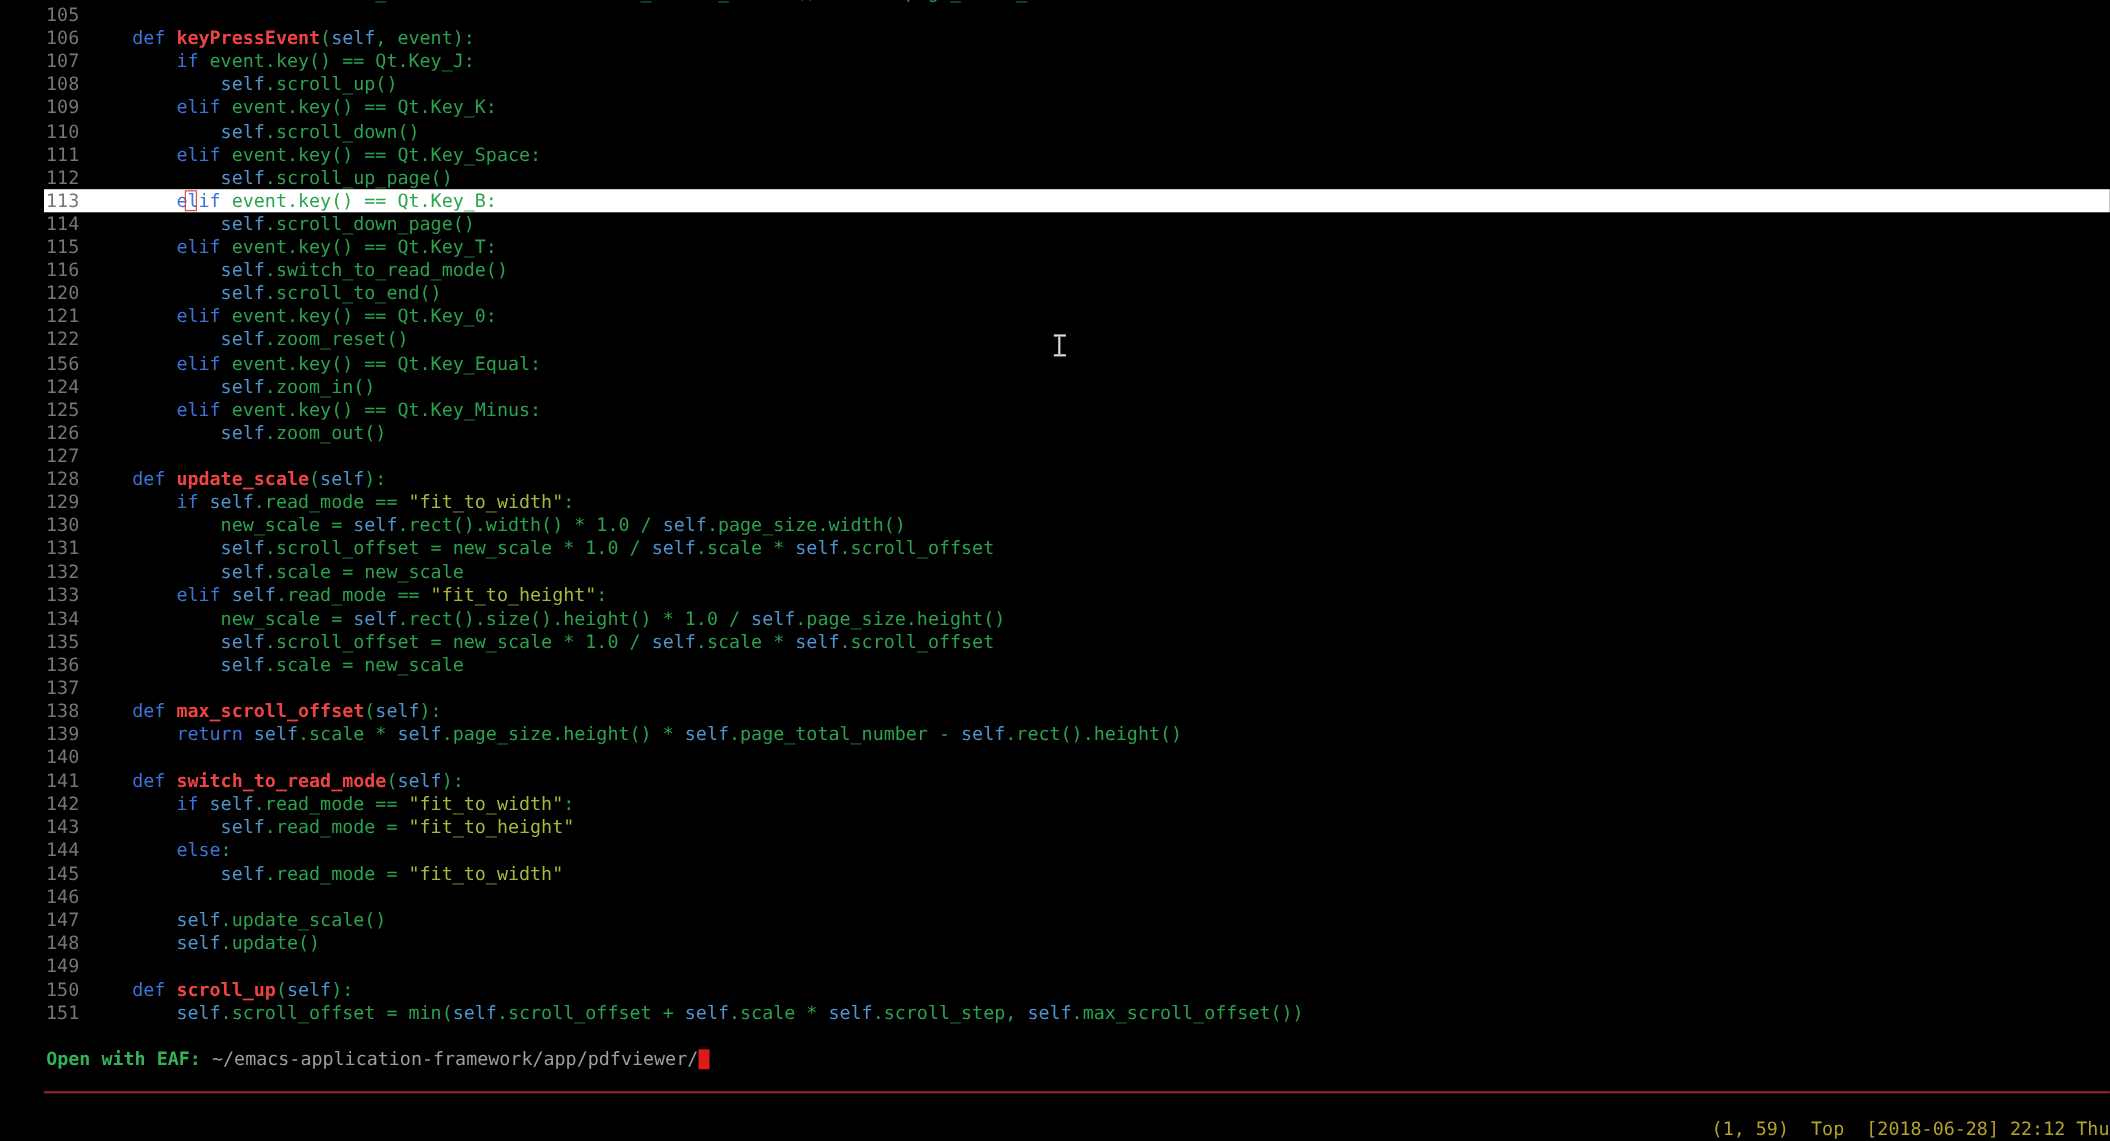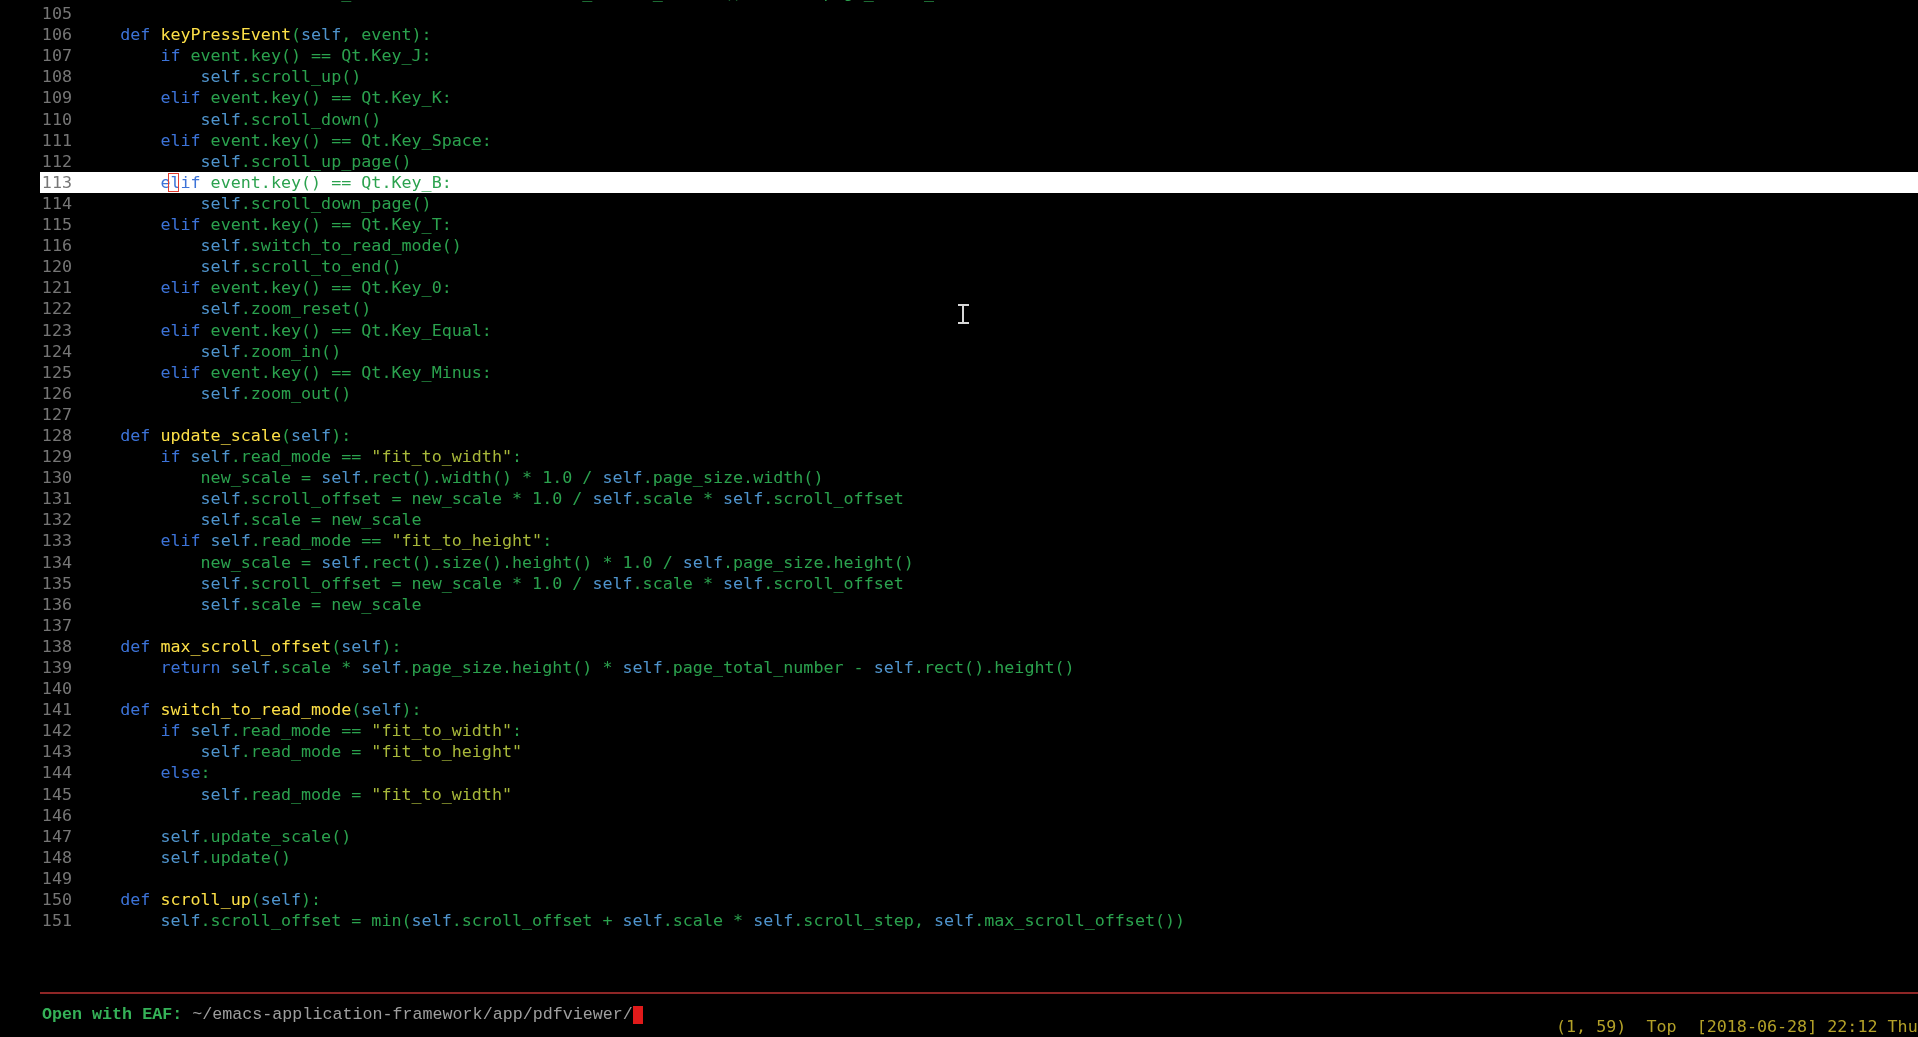--- a/index.html
+++ b/index.html
@@ -9,37 +9,37 @@
     background:#000000;
     font-family:"DejaVu Sans Mono", monospace;
     font-size:16.7px; line-height:21.1px;margin-left:40px;
   }
   #editor { position:absolute; left:0; top:-18px; width:1918px; }
   .row { height:21.1px; white-space:pre; }
   .row.hl { background:#ffffff; }
   .ln { display:inline-block; width:40px; padding-right:8px; text-align:right; color:#767676; }
   .tok-p { color:#2ba24e; }
   .tok-k { color:#3c73d8;text-align:center; }
-  .tok-f { color:#fde047; }
+  .tok-f { color:#ef4444;font-weight:bold; }
   .tok-s { color:#4f94cd; font-weight:normal; }
   .tok-q { color:#a8b83a; }
 
   #hollow-cursor {
     position:absolute; left:128px; top:173px; width:11px; height:19px;
     border:1px solid #e23c30;
   }
 
   #mouse { position:absolute; left:916px; top:304px; width:15px; height:20px; }
   #mouse .stem { position:absolute; left:6px; top:2px; width:2px; height:16px; background:#d8d8d8; }
   #mouse .serif-top { position:absolute; left:2px; top:0; width:11px; height:2px; background:#d8d8d8; }
   #mouse .serif-bottom { position:absolute; left:2px; bottom:0; width:11px; height:2px; background:#d8d8d8; }
 
   #divider { position:absolute; left:0; top:992px; width:1918px; height:2px; background:#8e2626; }
 
-  #minibuffer { position:absolute; left:2px; top:1004px; height:21px; white-space:pre;font-family:Liberation Mono, monospace; }
+  #minibuffer { position:absolute; left:2px; top:952px; height:21px; white-space:pre; }
   .prompt { color:#35b258; font-weight:bold; }
   .mb-value { color:#9e9e9e; }
   .block-cursor { display:inline-block; width:10px; height:18px; background:#e01a1a; vertical-align:text-bottom; }
 
   #statusline { position:absolute; left:1516px; top:1016px; white-space:pre; color:#b3a128; }
 </style>
 </head>
 <body>
 
 <div id="frame">
@@ -54,21 +54,21 @@
       <div class="row"><span class="ln">110</span><span><span class="tok-p">            </span><span class="tok-s">self</span><span class="tok-p">.scroll_down()</span></span></div>
       <div class="row"><span class="ln">111</span><span><span class="tok-p">        </span><span class="tok-k">elif</span><span class="tok-p"> event.key() == Qt.Key_Space:</span></span></div>
       <div class="row"><span class="ln">112</span><span><span class="tok-p">            </span><span class="tok-s">self</span><span class="tok-p">.scroll_up_page()</span></span></div>
       <div class="row hl"><span class="ln">113</span><span><span class="tok-p">        </span><span class="tok-k">elif</span><span class="tok-p"> event.key() == Qt.Key_B:</span></span></div>
       <div class="row"><span class="ln">114</span><span><span class="tok-p">            </span><span class="tok-s">self</span><span class="tok-p">.scroll_down_page()</span></span></div>
       <div class="row"><span class="ln">115</span><span><span class="tok-p">        </span><span class="tok-k">elif</span><span class="tok-p"> event.key() == Qt.Key_T:</span></span></div>
       <div class="row"><span class="ln">116</span><span><span class="tok-p">            </span><span class="tok-s">self</span><span class="tok-p">.switch_to_read_mode()</span></span></div>
       <div class="row"><span class="ln">120</span><span><span class="tok-p">            </span><span class="tok-s">self</span><span class="tok-p">.scroll_to_end()</span></span></div>
       <div class="row"><span class="ln">121</span><span><span class="tok-p">        </span><span class="tok-k">elif</span><span class="tok-p"> event.key() == Qt.Key_0:</span></span></div>
       <div class="row"><span class="ln">122</span><span><span class="tok-p">            </span><span class="tok-s">self</span><span class="tok-p">.zoom_reset()</span></span></div>
-      <div class="row"><span class="ln">123</span><span><span class="tok-p">        </span><span class="tok-k">elif</span><span class="tok-p"> event.key() == Qt.Key_Equal:</span></span></div>
+      <div class="row"><span class="ln">156</span><span><span class="tok-p">        </span><span class="tok-k">elif</span><span class="tok-p"> event.key() == Qt.Key_Equal:</span></span></div>
       <div class="row"><span class="ln">124</span><span><span class="tok-p">            </span><span class="tok-s">self</span><span class="tok-p">.zoom_in()</span></span></div>
       <div class="row"><span class="ln">125</span><span><span class="tok-p">        </span><span class="tok-k">elif</span><span class="tok-p"> event.key() == Qt.Key_Minus:</span></span></div>
       <div class="row"><span class="ln">126</span><span><span class="tok-p">            </span><span class="tok-s">self</span><span class="tok-p">.zoom_out()</span></span></div>
       <div class="row"><span class="ln">127</span><span></span></div>
       <div class="row"><span class="ln">128</span><span><span class="tok-p">    </span><span class="tok-k">def</span><span class="tok-p"> </span><span class="tok-f">update_scale</span><span class="tok-p">(</span><span class="tok-s">self</span><span class="tok-p">):</span></span></div>
       <div class="row"><span class="ln">129</span><span><span class="tok-p">        </span><span class="tok-k">if</span><span class="tok-p"> </span><span class="tok-s">self</span><span class="tok-p">.read_mode == </span><span class="tok-q">"fit_to_width"</span><span class="tok-p">:</span></span></div>
       <div class="row"><span class="ln">130</span><span><span class="tok-p">            new_scale = </span><span class="tok-s">self</span><span class="tok-p">.rect().width() * 1.0 / </span><span class="tok-s">self</span><span class="tok-p">.page_size.width()</span></span></div>
       <div class="row"><span class="ln">131</span><span><span class="tok-p">            </span><span class="tok-s">self</span><span class="tok-p">.scroll_offset = new_scale * 1.0 / </span><span class="tok-s">self</span><span class="tok-p">.scale * </span><span class="tok-s">self</span><span class="tok-p">.scroll_offset</span></span></div>
       <div class="row"><span class="ln">132</span><span><span class="tok-p">            </span><span class="tok-s">self</span><span class="tok-p">.scale = new_scale</span></span></div>
       <div class="row"><span class="ln">133</span><span><span class="tok-p">        </span><span class="tok-k">elif</span><span class="tok-p"> </span><span class="tok-s">self</span><span class="tok-p">.read_mode == </span><span class="tok-q">"fit_to_height"</span><span class="tok-p">:</span></span></div>

